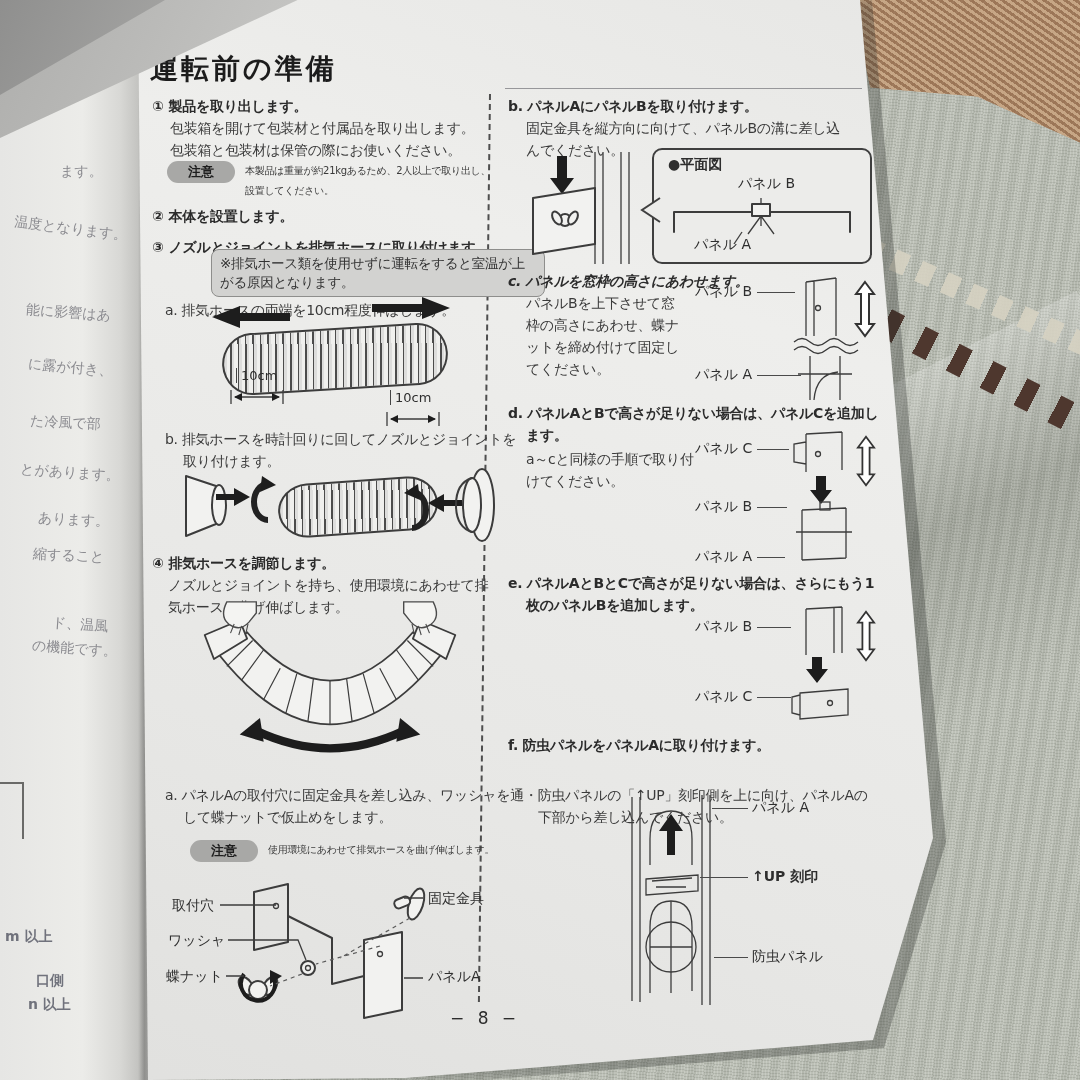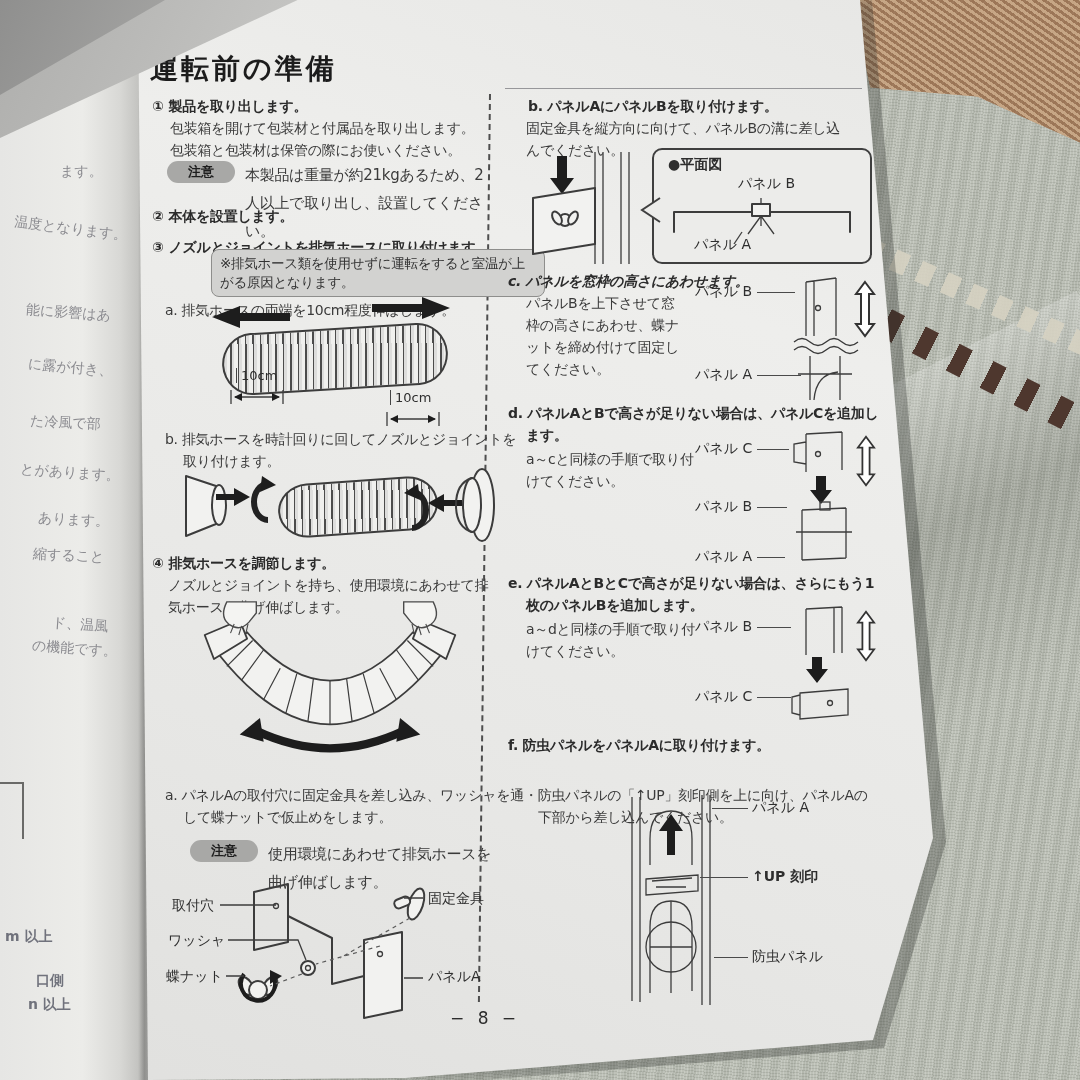--- a/index.html
+++ b/index.html
@@ -60,21 +60,21 @@
   .frag-line{position:absolute;left:0;top:782px;width:22px;height:55px;
     border-top:2px solid #6a6a68;border-right:2px solid #6a6a68;}
   
   .hd{position:absolute;font-size:14px;font-weight:600;color:#2b2b2b;line-height:22px;letter-spacing:-0.3px;}
   .bd{position:absolute;font-size:14px;font-weight:400;color:#3a3a3a;line-height:22px;letter-spacing:-0.3px;}
   .hang{padding-left:18px;text-indent:-18px;}
   .num{margin-right:5px;}
   .pill{display:inline-block;min-width:52px;text-align:center;background:#a8a8a6;
     border-radius:12px;padding:2px 8px;font-size:13px;font-weight:700;color:#1e1e1e;}
   .crow{position:absolute;display:flex;gap:10px;align-items:flex-start;}
-  .crow .bd2{font-size:15px;color:#3a3a3a;line-height:28px;letter-spacing:-0.3px;}
+  .crow .bd2{font-size:10px;color:#3a3a3a;line-height:20px;letter-spacing:-0.3px;}
   .notebox{position:absolute;background:#d2d2d0;border:1px solid #8e8e8c;border-radius:8px;
     padding:4px 8px;font-size:13.5px;color:#333;line-height:19px;letter-spacing:-0.3px;margin-left:48px;}
   .title{position:absolute;left:150px;top:50px;font-size:28px;font-weight:700;color:#1c1c1c;letter-spacing:3px;}
   .title-rule{position:absolute;left:505px;top:88px;width:357px;border-top:1px solid #97979a;}
   .divider{position:absolute;left:489px;top:94px;height:908px;border-left:2px dashed #4e4e4e;transform:rotate(0.7deg);transform-origin:top;}
   .dl{position:absolute;font-size:14px;color:#2e2e2e;white-space:nowrap;letter-spacing:0;}
   .ld{position:absolute;height:0;border-top:1.5px solid #4a4a4a;}
   .tube{position:absolute;border:2px solid #3c3c3c;border-radius:30px/50%;
     background:repeating-linear-gradient(93deg,#4c4c4c 0 1.5px,#dddddc 1.5px 4px,#f0f0ee 4px 7.5px);}
   .balloon{position:absolute;left:652px;top:148px;width:216px;height:112px;border:2px solid #3f3f3f;
@@ -230,21 +230,21 @@
         </g>
       <path class="dash" d="M252 36 L182 76 M222 64 L158 82 M144 92 L112 104"></path>
       <path class="sk1" d="M62 23 H118 M70 58 H140 L148 78 M68 94 H86 M246 16 H265 M246 96 H265"></path>
     </svg>
     <span class="dl" style="left:172px;top:897px;">取付穴</span>
     <span class="dl" style="left:168px;top:932px;">ワッシャ</span>
     <span class="dl" style="left:166px;top:968px;">蝶ナット</span>
     <span class="dl" style="left:428px;top:890px;">固定金具</span>
     <span class="dl" style="left:428px;top:968px;">パネルA</span>
 
-    <div class="hd" style="left:528px;top:95px;width:356px;">b. パネルAにパネルBを取り付けます。</div>
+    <div class="hd" style="left:508px;top:95px;width:356px;">b. パネルAにパネルBを取り付けます。</div>
     <div class="bd" style="left:526px;top:117px;width:322px;">固定金具を縦方向に向けて、パネルBの溝に差し込んでください。</div>
 
     <svg style="left:515px;top:152px;" width="145" height="112" viewBox="0 0 145 112">
       <path class="sk1" d="M80 0 V112 M88 0 V112 M106 0 V112 M114 0 V112"></path>
       <path class="solid" d="M42 4 h10 v22 h7 l-12 16 -12 -16 h7 z"></path>
       <path class="skf" d="M18 46 L80 36 L80 92 L18 102 Z"></path>
       <g>
           <circle class="skf" cx="50" cy="68" r="6"></circle>
         <ellipse class="skf" cx="42" cy="66" rx="4" ry="7" transform="rotate(-30 42 66)"></ellipse>
         <ellipse class="skf" cx="58" cy="66" rx="4" ry="7" transform="rotate(30 58 66)"></ellipse>
@@ -293,21 +293,20 @@
       <circle class="sk1" cx="28" cy="22" r="2.5"></circle>
       <path class="solid" d="M26 44 h10 v14 h6 l-11 14 -11 -14 h6 z"></path>
       <path class="sk1" d="M12 78 V128 M56 76 V126 M12 78 L56 76 M6 100 H62 M12 128 L56 126"></path>
       <rect class="sk1" x="30" y="70" width="10" height="8"></rect>
     </svg>
     <svg style="left:856px;top:435px;" width="20" height="52" viewBox="0 0 22 58">
       <path d="M11 2 L20 14 H15 V44 H20 L11 56 L2 44 H7 V14 H2 Z" fill="#fff" stroke="#333" stroke-width="2"></path>
       </svg>
 
     <div class="hd hang" style="left:508px;top:572px;width:360px;">e. パネルAとBとCで高さが足りない場合は、さらにもう1枚のパネルBを追加します。</div>
-    <div class="bd" style="left:526px;top:618px;width:170px;">a～dと同様の手順で取り付けてください。</div>
     <span class="dl" style="left:695px;top:618px;">パネル B</span>
     <div class="ld" style="left:757px;top:627px;width:34px;"></div>
     <span class="dl" style="left:695px;top:688px;">パネル C</span>
     <div class="ld" style="left:757px;top:697px;width:34px;"></div>
     <svg style="left:790px;top:605px;" width="92" height="118" viewBox="0 0 92 118">
       <path class="sk1" d="M16 4 V50 M52 2 V48 M16 4 L52 2 M44 2 V48"></path>
       <path class="solid" d="M22 52 h10 v12 h6 l-11 14 -11 -14 h6 z"></path>
       <path class="sk1" d="M10 88 L58 84 V110 L10 114 Z M10 90 L2 92 V108 L10 110"></path>
       <circle class="sk1" cx="40" cy="98" r="2.5"></circle>
     </svg>

